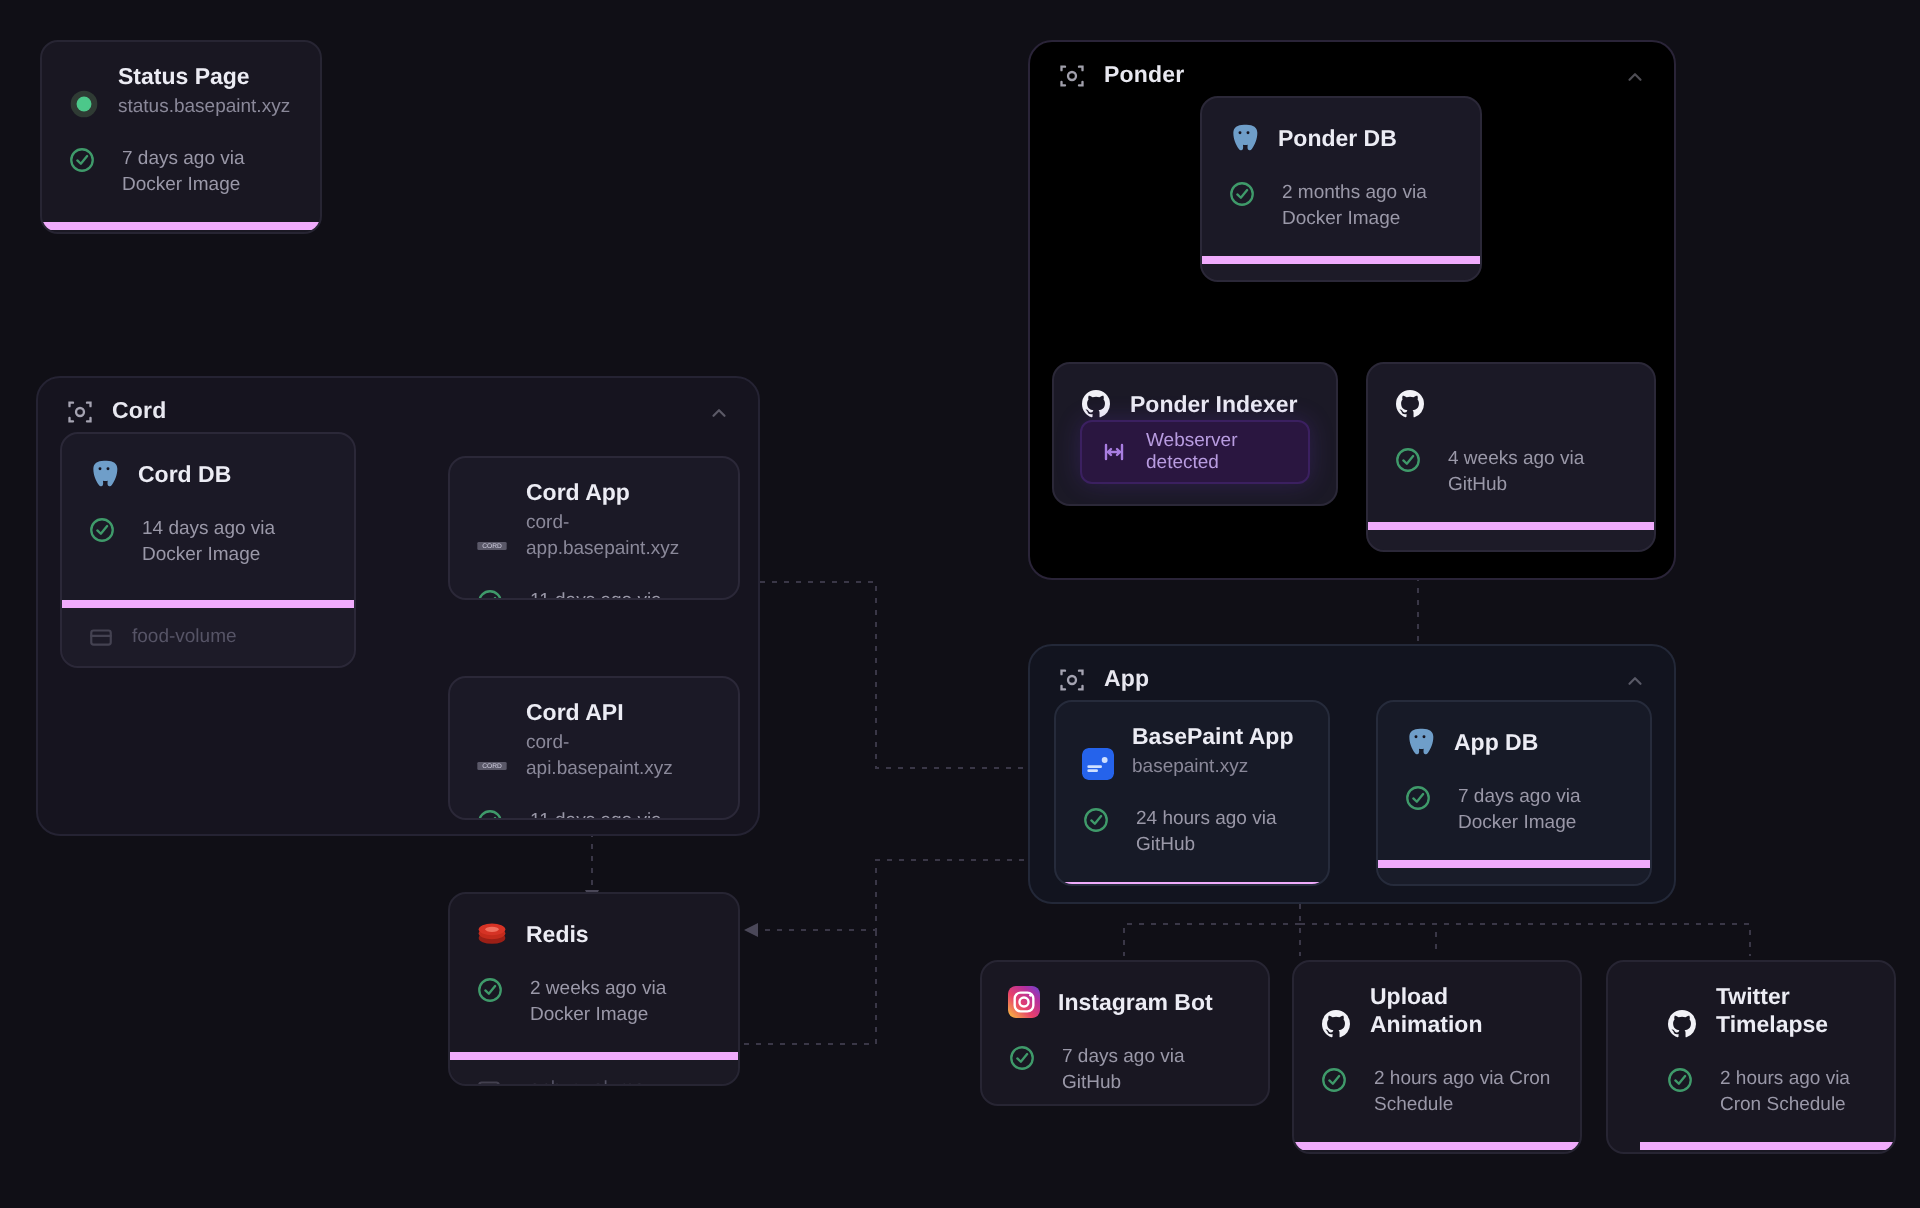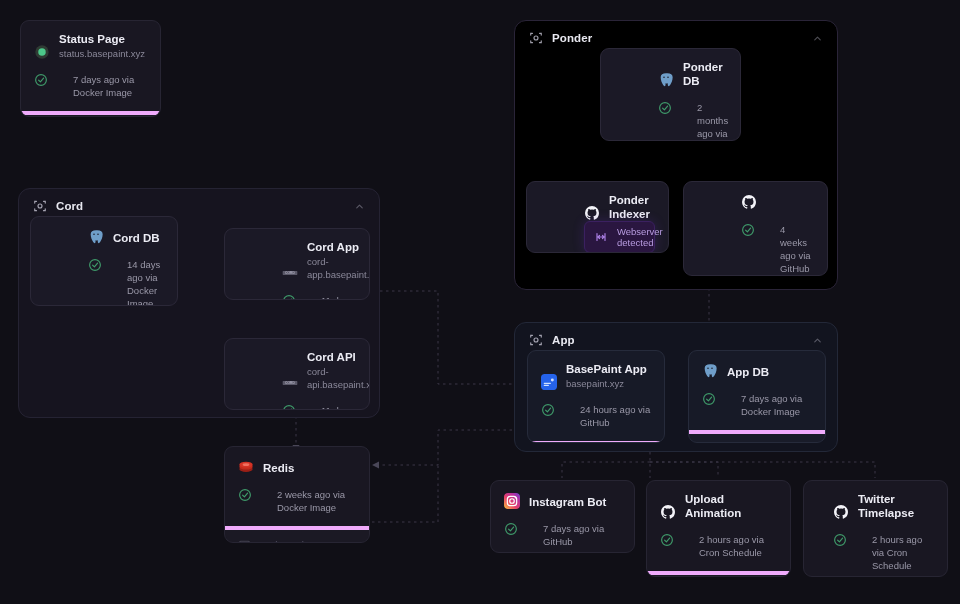--- a/index.html
+++ b/index.html
@@ -42,32 +42,32 @@
   
   .card {
     position: absolute;
     border-radius: 9px;
     border: 1px solid #272533;
     background: #191722;
     z-index: 3;
     overflow: hidden;
     display: flex; flex-direction: column;
   }
-  .card.on-group { background: #1b1926; border-color: #2b2838; padding-left: 44px; }
+  .card.on-group { background: #1b1926; border-color: #2b2838; }
   .card.on-group-blue { background: #171a27; border-color: #262b3b; }
 
   .card-body { padding: 11px 13px 0 13px; flex: 1; }
 
   .card-head { display: flex; align-items: flex-end; gap: 9px; }
   .card-ico { width: 16px; height: 16px; flex: none; margin-top: 1px; border-radius: 3px; overflow: hidden; }
   .card-name { font-size: 11.5px; font-weight: bold; color: #ececf4; line-height: 14px; }
   .card-host { font-size: 9.5px; color: #8a8899; line-height: 13px; margin-top: 1px; }
 
   .card-meta {
-    display: flex; align-items: flex-start; gap: 25px;
+    display: flex; align-items: flex-start; gap: 13px;
     margin-top: 13px; padding-bottom: 12px;
   }
   .card-meta .mtxt { font-size: 9.5px; color: #9a98a8; line-height: 13px; }
   .meta-ico { width: 14px; height: 14px; flex: none; margin-top: 0px; }
 
   .card-foot {
     border-top: 4px solid #f0abfc;
     padding: 8px 13px;
     display: flex; align-items: center; gap: 9px;
     background: rgba(255,255,255,0.012);
@@ -262,21 +262,21 @@
       </svg>
       <span class="group-title">Cord</span>
       <span class="group-chevron">
         <svg width="11" height="11" viewBox="0 0 24 24" fill="none" stroke="#bab8c8" stroke-width="2.4" stroke-linecap="round" stroke-linejoin="round">
             <polyline points="18 15 12 9 6 15"></polyline>
           </svg>
       </span>
     </div>
   </div>
 
-  <div class="card on-group" style="left:30px; top:216px; width:148px; height:90px;">
+  <div class="card on-group" style="left:30px; top:216px; width:148px; height:118px;">
     <div class="card-body">
       <div class="card-head">
         <span class="card-ico">
           <svg viewBox="0 0 24 24" width="16" height="16">
               <path d="M12 2C7 2 4 4 4 8c0 5 2 9 4 12 1 1.4 2.4 1.6 3 .6.5-.9.4-2.4.2-3.6 1.2.4 2.4.4 3.6 0-.2 1.2-.3 2.7.2 3.6.6 1 2 .8 3-.6 2-3 4-7 4-12 0-4-3-6-8-6z" fill="#6f9ec9"></path>
               <circle cx="9" cy="8" r="1.1" fill="#16141f"></circle>
               <circle cx="15" cy="8" r="1.1" fill="#16141f"></circle>
             </svg>
         </span>
         <div>

